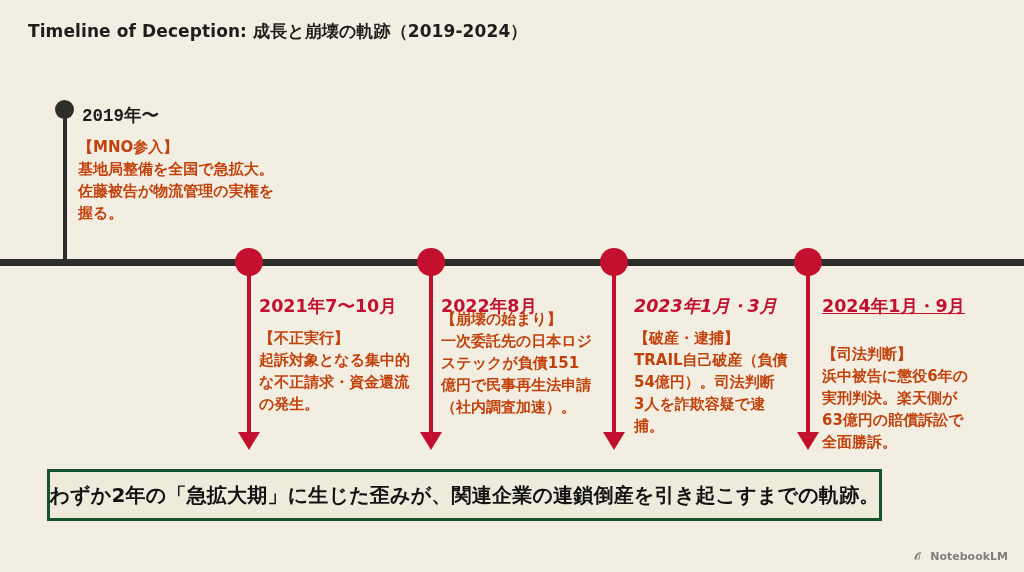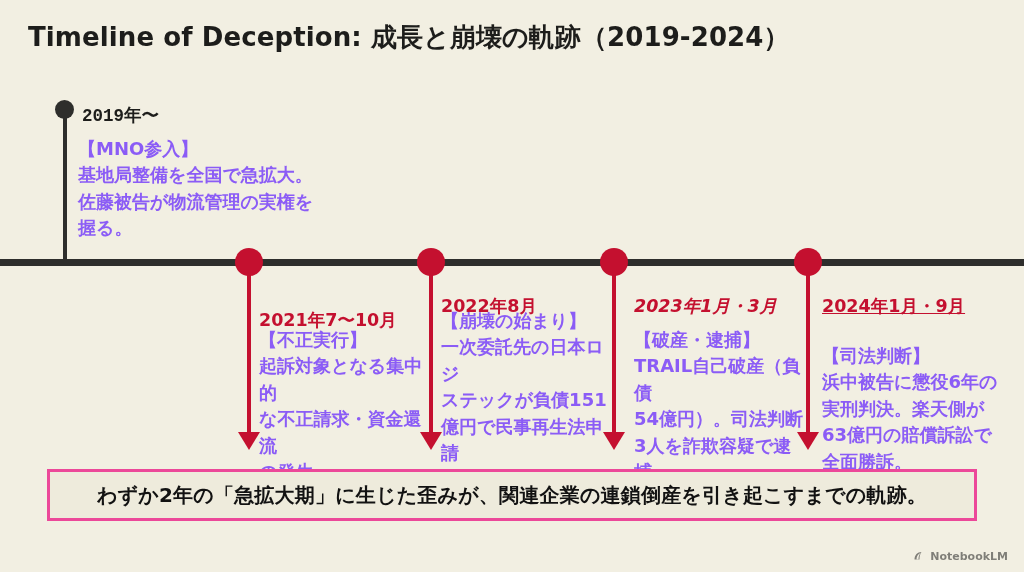--- a/index.html
+++ b/index.html
@@ -19,21 +19,21 @@
   .stage {
     position: absolute;
     inset: 0;
   }
 
   
   .title {
     position: absolute;
     left: 28px;
     top: 20px;
-    font-size: 26px;
+    font-size: 17px;
     font-weight: bold;
     color: #1d1d1b;
     letter-spacing: 0.1px;
     white-space: nowrap;
   }
 
   
   .axis {
     position: absolute;
     left: 0;
@@ -103,35 +103,35 @@
     position: absolute;
     font-size: 17.5px;
     font-weight: bold;
     white-space: nowrap;
   }
   .event-heading.dark { color: #1d1d1b; }
   .event-heading.red  { color: #c4102f; }
 
   .event-body {
     position: absolute;
-    font-size: 18px;
+    font-size: 15px;
     line-height: 1.47;
-    color: #8b5cf6;
+    color: #c2410c;
     font-weight: 600;
     white-space: pre-line;
   }
 
   
   .summary-box {
     position: absolute;
     left: 47px;
     top: 469px;
-    width: 930px;
+    width: 835px;
     height: 52px;
-    border: 3px solid #ec4899;
+    border: 3px solid #14532d;
     background: #eeebdc;
     display: flex;
     align-items: center;
     justify-content: center;
     box-sizing: border-box;
   }
   .summary-text {
     font-size: 20px;
     font-weight: bold;
     color: #121212;
@@ -174,21 +174,21 @@
     <div class="event-body" style="left:78px; top:136px; width:250px;">【MNO参入】
 基地局整備を全国で急拡大。
 佐藤被告が物流管理の実権を
 握る。</div>
   </div>
 
   <div class="event">
     <div class="marker red" style="left:235px;"></div>
     <div class="connector red" style="left:247px;"></div>
     <div class="arrowhead" style="left:238px;"></div>
-    <div class="event-heading red" style="left:259px; top:308px;">2021年7〜10月</div>
+    <div class="event-heading red" style="left:259px; top:294px;">2021年7〜10月</div>
     <div class="event-body" style="left:259px; top:327px; width:175px;">【不正実行】
 起訴対象となる集中的
 な不正請求・資金還流
 の発生。</div>
   </div>
 
   <div class="event">
     <div class="marker red" style="left:417px;"></div>
     <div class="connector red" style="left:429px;"></div>
     <div class="arrowhead" style="left:420px;"></div>

